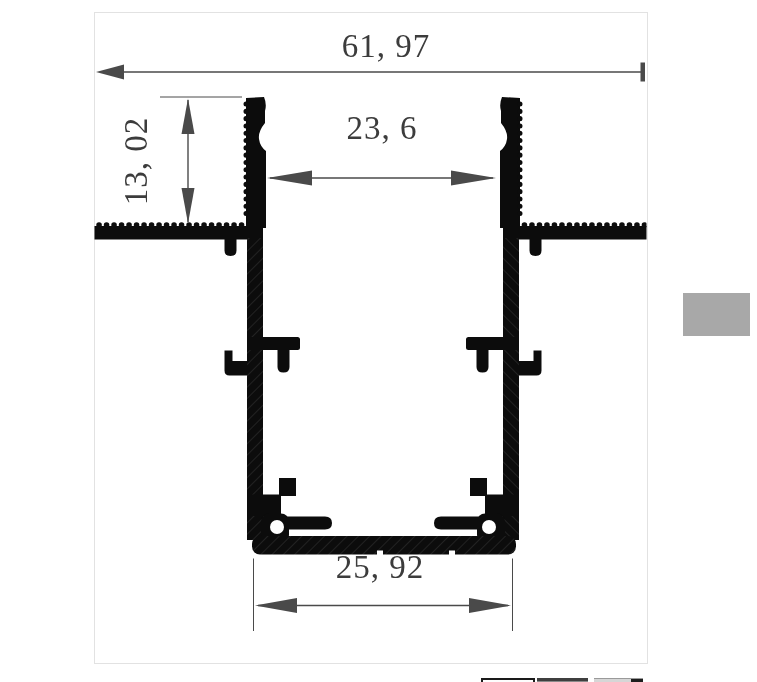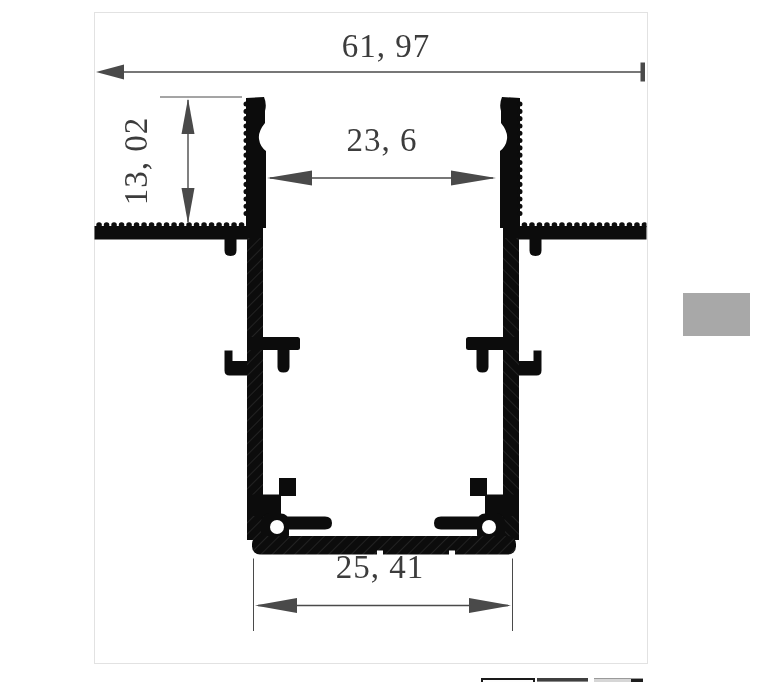--- a/index.html
+++ b/index.html
@@ -30,21 +30,21 @@
     text-align:center;
     white-space:nowrap;
     letter-spacing:1px;
   }
   .dim-overall{left:276px;top:30px;width:220px;}
   .dim-depth{
     left:61px;top:140px;width:160px;height:42px;
     transform:rotate(-90deg);
     transform-origin:50% 50%;
   }
-  .dim-inner{left:272px;top:124px;width:220px;}
+  .dim-inner{left:272px;top:112px;width:220px;}
   .dim-base{left:270px;top:551px;width:220px;}
   .side-panel{
     position:absolute;
     left:683px;top:293px;
     width:67px;height:43px;
     background:#a8a8a8;
   }
   .thumb{
     position:absolute;
     top:678px;height:10px;
@@ -125,21 +125,21 @@
       <line x1="258" y1="605.5" x2="508" y2="605.5" stroke-width="1.5"></line>
       <path d="M255,605.5 L297,598 L297,613 Z" stroke="none"></path>
       <path d="M511,605.5 L469,598 L469,613 Z" stroke="none"></path>
     </g>
   </g>
 </svg>
 
 <div class="dim-label dim-overall">61, 97</div>
 <div class="dim-label dim-depth">13, 02</div>
 <div class="dim-label dim-inner">23, 6</div>
-<div class="dim-label dim-base">25, 41</div>
+<div class="dim-label dim-base">25, 92</div>
 
 <div class="side-panel"></div>
 
 <div class="thumb thumb-1"></div>
 <div class="thumb thumb-2"></div>
 <div class="thumb thumb-3">
   <div class="blob"></div>
 </div>
 
 </body></html>

